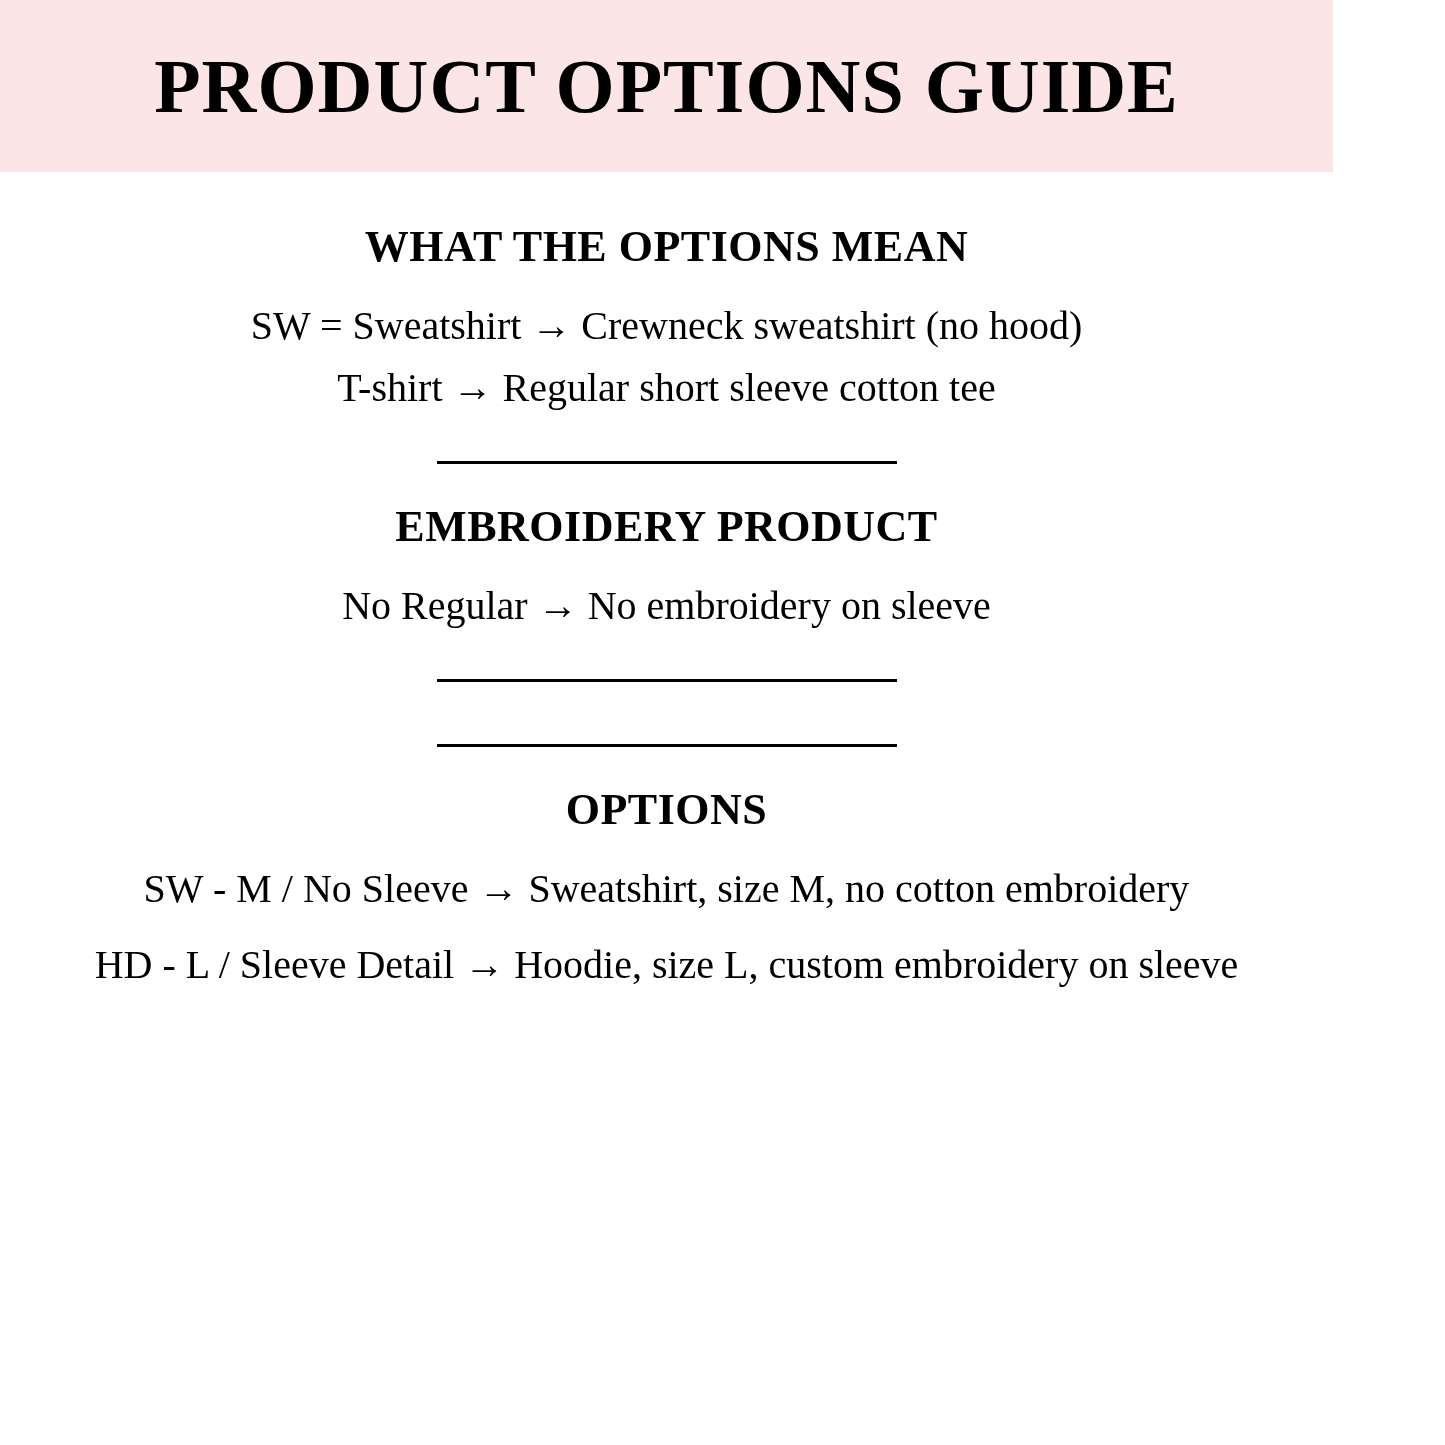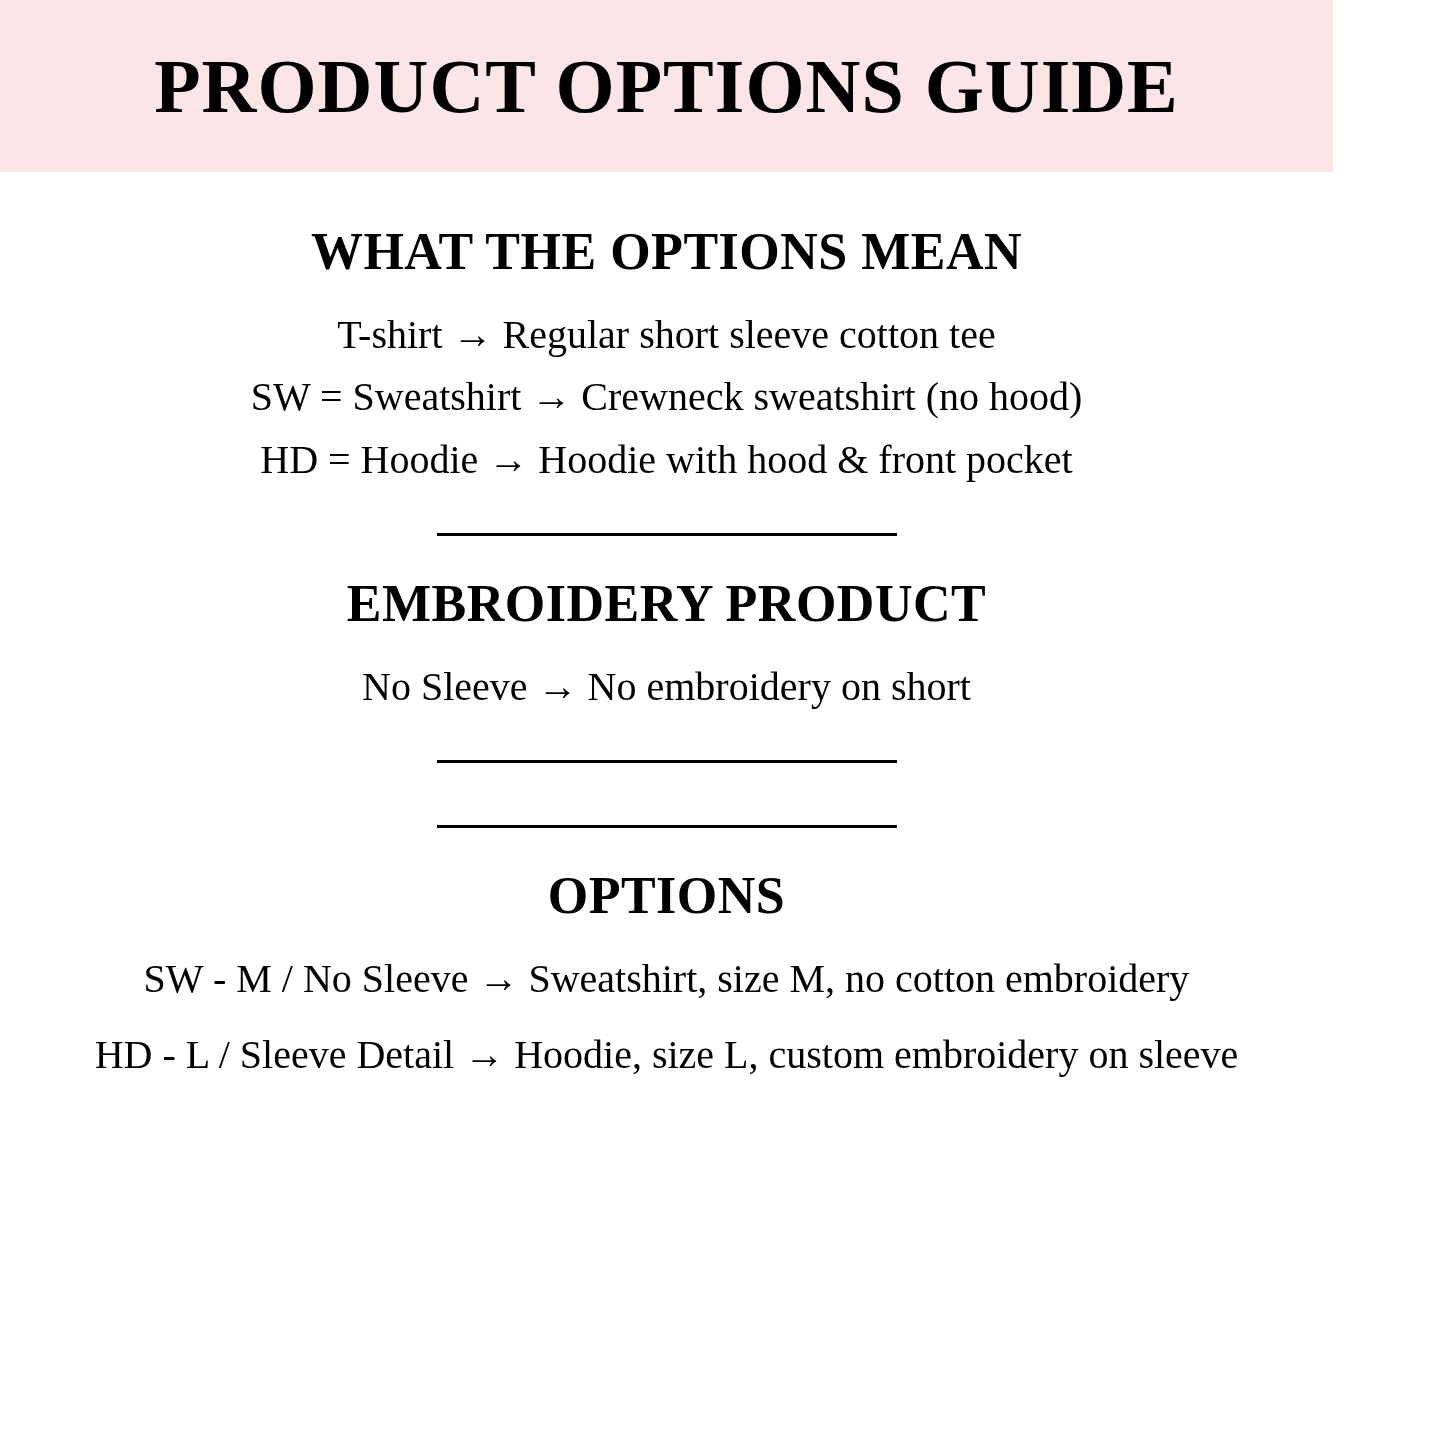--- a/index.html
+++ b/index.html
@@ -49,21 +49,21 @@
   }
   .section {
     width: 100%;
     display: flex;
     flex-direction: column;
     align-items: center;
   }
   .section-title {
     font-family: "Liberation Serif", serif;
     font-weight: bold;
-    font-size: 52px;
+    font-size: 44px;
     line-height: 1.15;
     text-align: center;
     letter-spacing: 0.5px;
     margin: 18px 0 22px 0;
   }
   .line {
     font-family: "Liberation Serif", serif;
     font-size: 40px;
     line-height: 1.56;
     text-align: center;
@@ -96,30 +96,29 @@
 <div class="page">
 
   <div class="header-band">
     <div class="header-title">PRODUCT OPTIONS GUIDE</div>
   </div>
 
   <div class="content">
 
     <div class="section">
       <div class="section-title">WHAT THE OPTIONS MEAN</div>
+      <div class="line">SW = Sweatshirt → Crewneck sweatshirt (no hood)</div>
       <div class="line">T-shirt → Regular short sleeve cotton tee</div>
-      <div class="line">SW = Sweatshirt → Crewneck sweatshirt (no hood)</div>
-      <div class="line">HD = Hoodie → Hoodie with hood &amp; front pocket</div>
     </div>
 
     <div class="divider"></div>
 
     <div class="section">
       <div class="section-title">EMBROIDERY PRODUCT</div>
-      <div class="line">No Sleeve → No embroidery on short</div>
+      <div class="line">No Regular → No embroidery on sleeve</div>
     </div>
 
     <div class="divider"></div>
 
 
     <div class="divider"></div>
 
     <div class="section">
       <div class="section-title">OPTIONS</div>
       <div class="examples-line">SW - M / No Sleeve → Sweatshirt, size M, no cotton embroidery</div>

